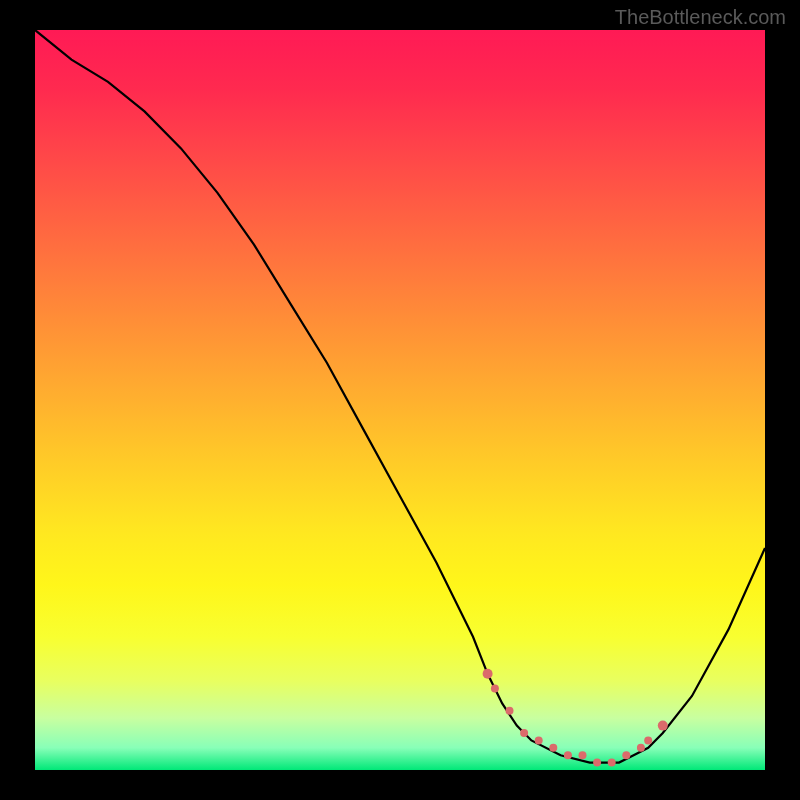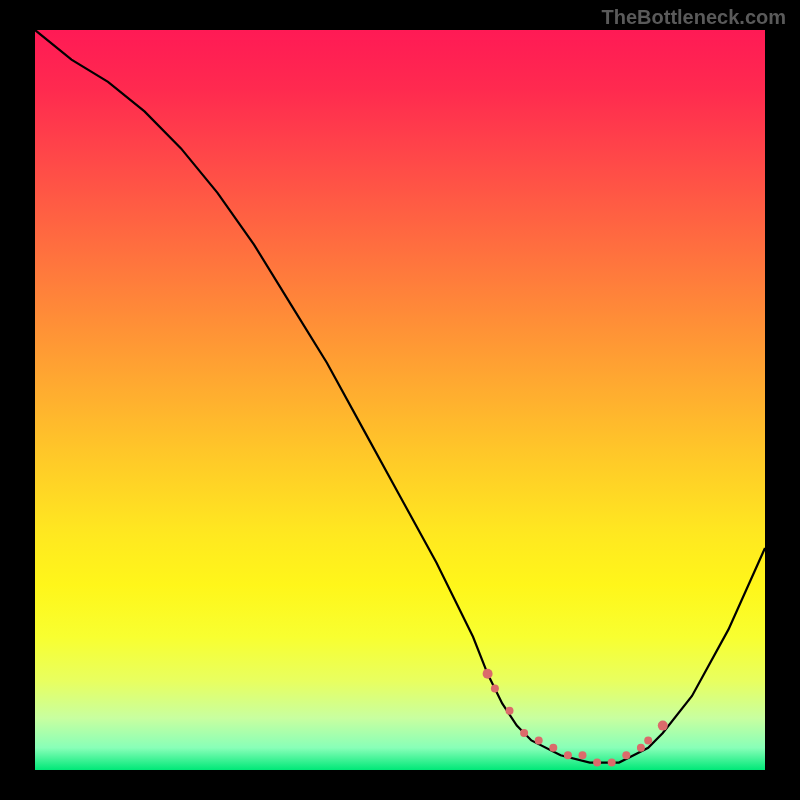--- a/index.html
+++ b/index.html
@@ -9,21 +9,21 @@
     background: #000;
     position: relative;
     font-family: Arial, sans-serif;
   }
   .watermark {
     position: absolute;
     top: 6px;
     right: 14px;
     color: #5a5a5a;
     font-size: 20px;
-    font-weight: 700;
+    font-weight: 400;
     z-index: 10;
   }
   .plot-area {
     position: absolute;
     left: 35px;
     top: 30px;
     width: 730px;
     height: 740px;
     overflow: hidden;
   }

